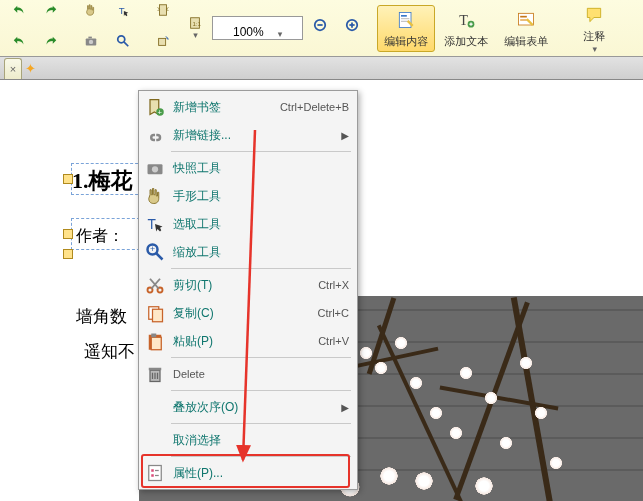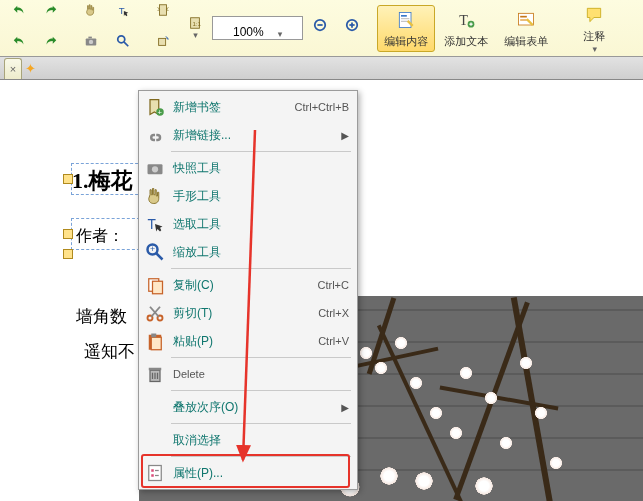--- a/index.html
+++ b/index.html
@@ -272,21 +272,21 @@
 <div class="ctxmenu">
   <div class="mi">
       <span class="mic">
         <svg viewBox="0 0 16 16">
           <path d="M4 2h7v12l-3.5-2L4 14z" fill="#e8dfb0" stroke="#806a20"></path>
           <circle cx="12" cy="12" r="3" fill="#4a9c4a"></circle>
           <text x="10" y="14" font-size="6" fill="#fff">+</text>
         </svg>
       </span>
       <span class="lab">新增书签</span>
-      <span class="sc">Ctrl+Ctrl+B</span>
+      <span class="sc">Ctrl+Delete+B</span>
     </div>
   <div class="mi">
       <span class="mic">
         <svg viewBox="0 0 16 16">
           <path d="M4 10a3 3 0 013-3h1v2H7a1 1 0 100 2h1v2H7a3 3 0 01-3-3zm5-3h1a3 3 0 010 6h-1v-2h1a1 1 0 100-2h-1z" fill="#888"></path>
         </svg>
       </span>
       <span class="lab">新增链接...</span>
       <span class="arr">▶</span>
     </div>
@@ -321,41 +321,41 @@
       <span class="mic">
         <svg viewBox="0 0 16 16">
           <circle cx="6" cy="6" r="4" fill="none" stroke="#2a5aa8" stroke-width="2"></circle>
           <line x1="9" y1="9" x2="14" y2="14" stroke="#2a5aa8" stroke-width="2"></line>
           <text x="4" y="8" font-size="7" fill="#2a5aa8">+</text>
         </svg>
       </span>
       <span class="lab">缩放工具</span>
     </div>
   <div class="sep-m"></div>
-  <div class="mi">
-      <span class="mic">
-        <svg viewBox="0 0 16 16">
-          <rect x="3" y="3" width="8" height="10" fill="#fff" stroke="#c7632a"></rect>
-          <rect x="6" y="5" width="8" height="10" fill="#ffe8c8" stroke="#c7632a"></rect>
-        </svg>
-      </span>
-      <span class="lab">复制(C)</span>
-      <span class="sc">Ctrl+C</span>
-    </div>
   <div class="mi">
       <span class="mic">
         <svg viewBox="0 0 16 16">
           <circle cx="4" cy="12" r="2" fill="none" stroke="#c7632a" stroke-width="1.5"></circle>
           <circle cx="12" cy="12" r="2" fill="none" stroke="#c7632a" stroke-width="1.5"></circle>
           <line x1="5" y1="11" x2="12" y2="3" stroke="#888" stroke-width="1.5"></line>
           <line x1="11" y1="11" x2="4" y2="3" stroke="#888" stroke-width="1.5"></line>
         </svg>
       </span>
       <span class="lab">剪切(T)</span>
       <span class="sc">Ctrl+X</span>
+    </div>
+  <div class="mi">
+      <span class="mic">
+        <svg viewBox="0 0 16 16">
+          <rect x="3" y="3" width="8" height="10" fill="#fff" stroke="#c7632a"></rect>
+          <rect x="6" y="5" width="8" height="10" fill="#ffe8c8" stroke="#c7632a"></rect>
+        </svg>
+      </span>
+      <span class="lab">复制(C)</span>
+      <span class="sc">Ctrl+C</span>
     </div>
   <div class="mi">
       <span class="mic">
         <svg viewBox="0 0 16 16">
           <rect x="3" y="3" width="10" height="12" fill="#c7632a"></rect>
           <rect x="5" y="5" width="8" height="10" fill="#ffe8c8" stroke="#c7632a"></rect>
           <rect x="5" y="2" width="4" height="3" fill="#888"></rect>
         </svg>
       </span>
       <span class="lab">粘贴(P)</span>

